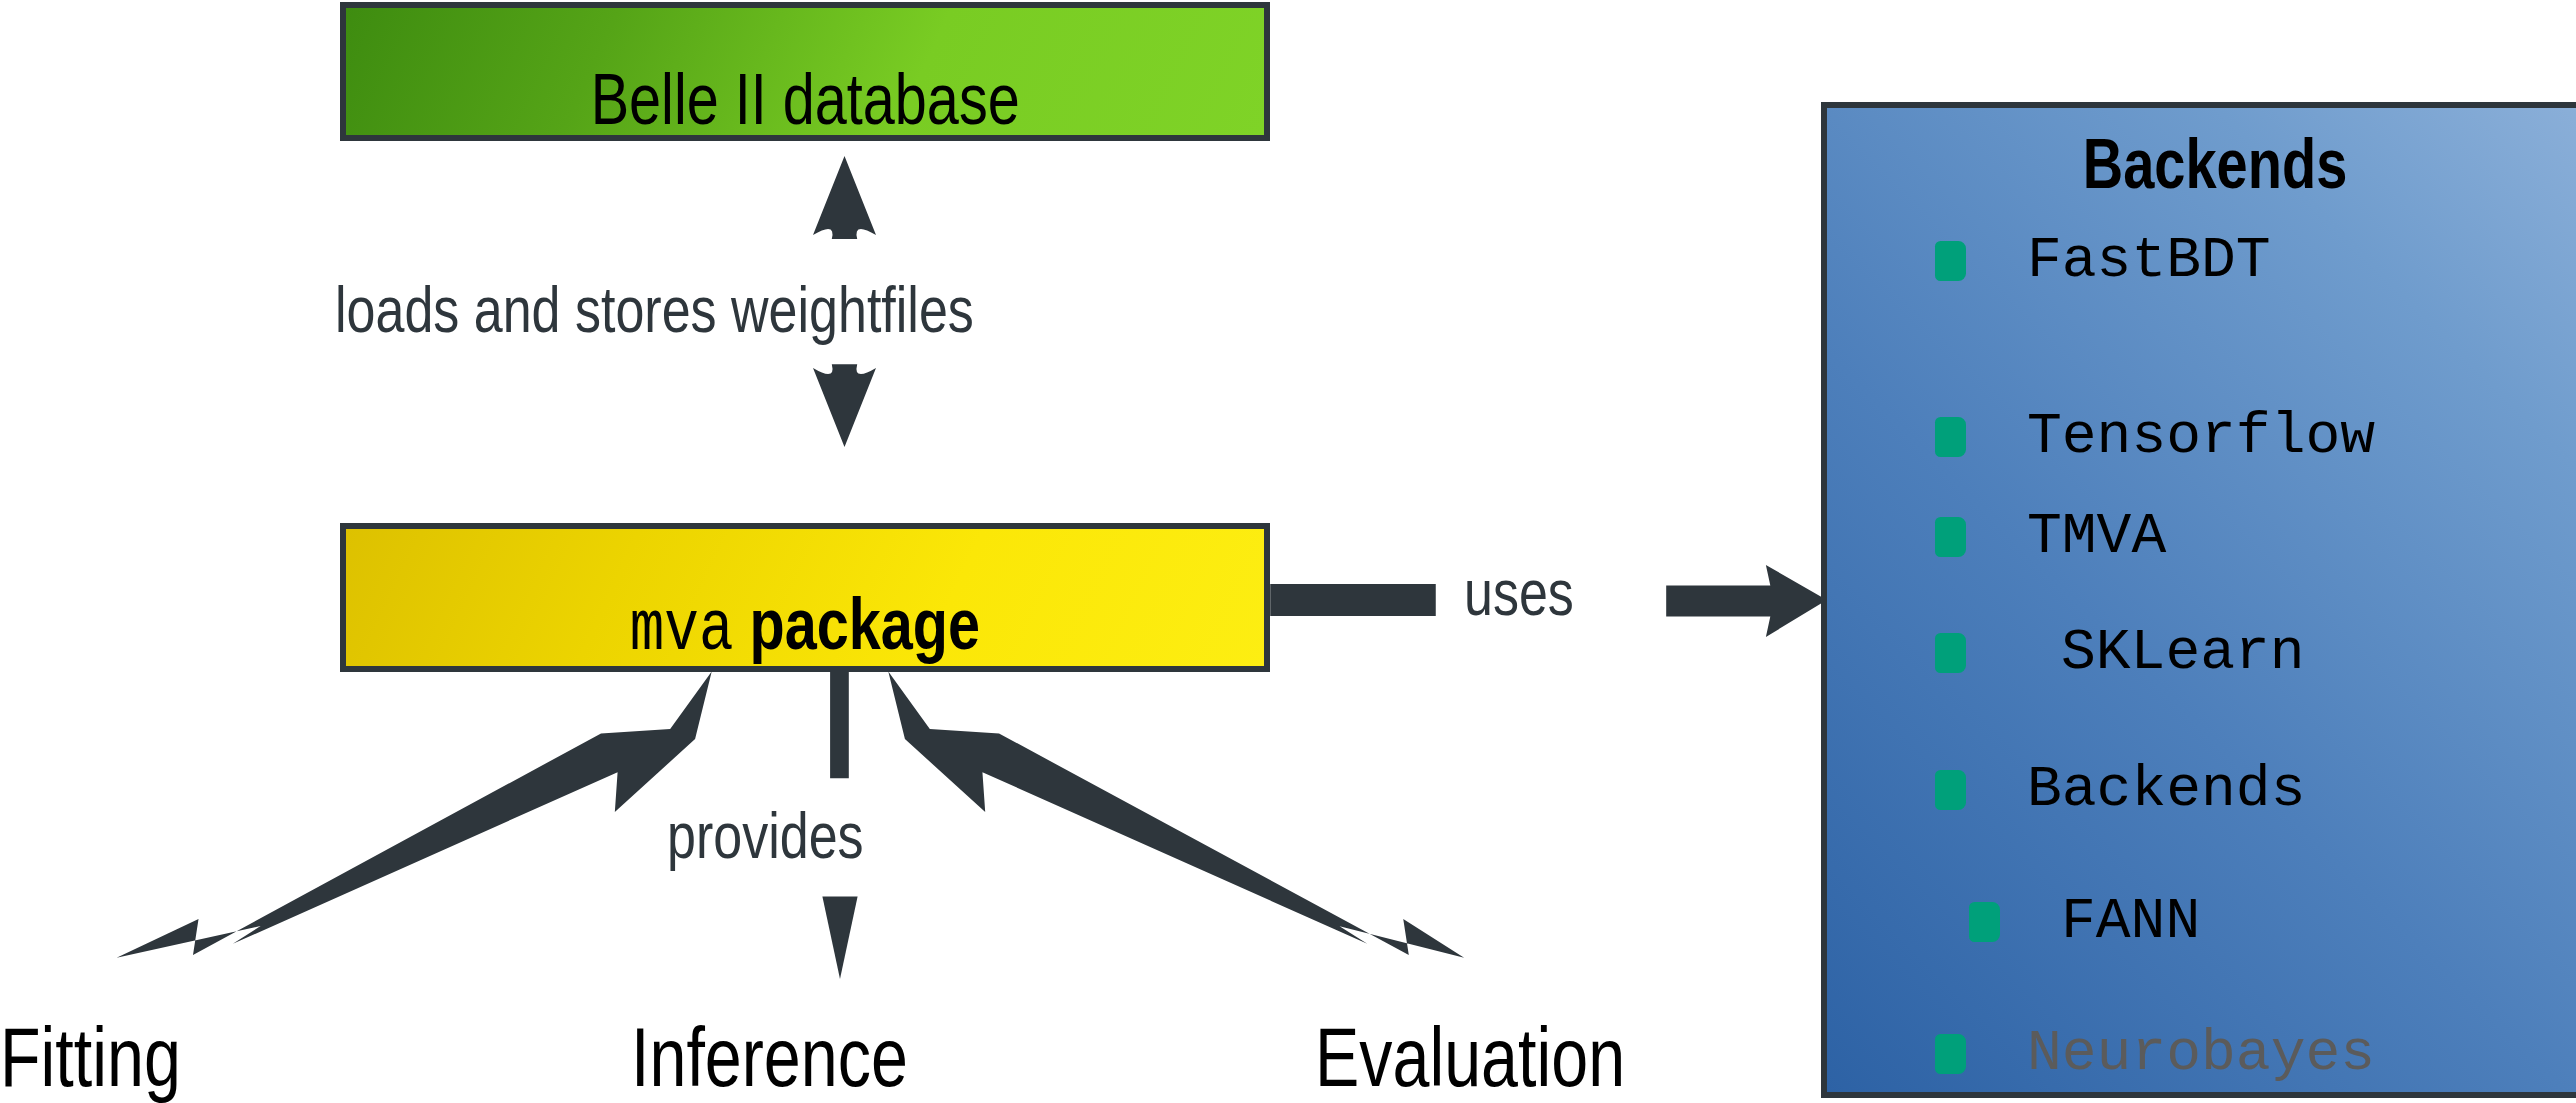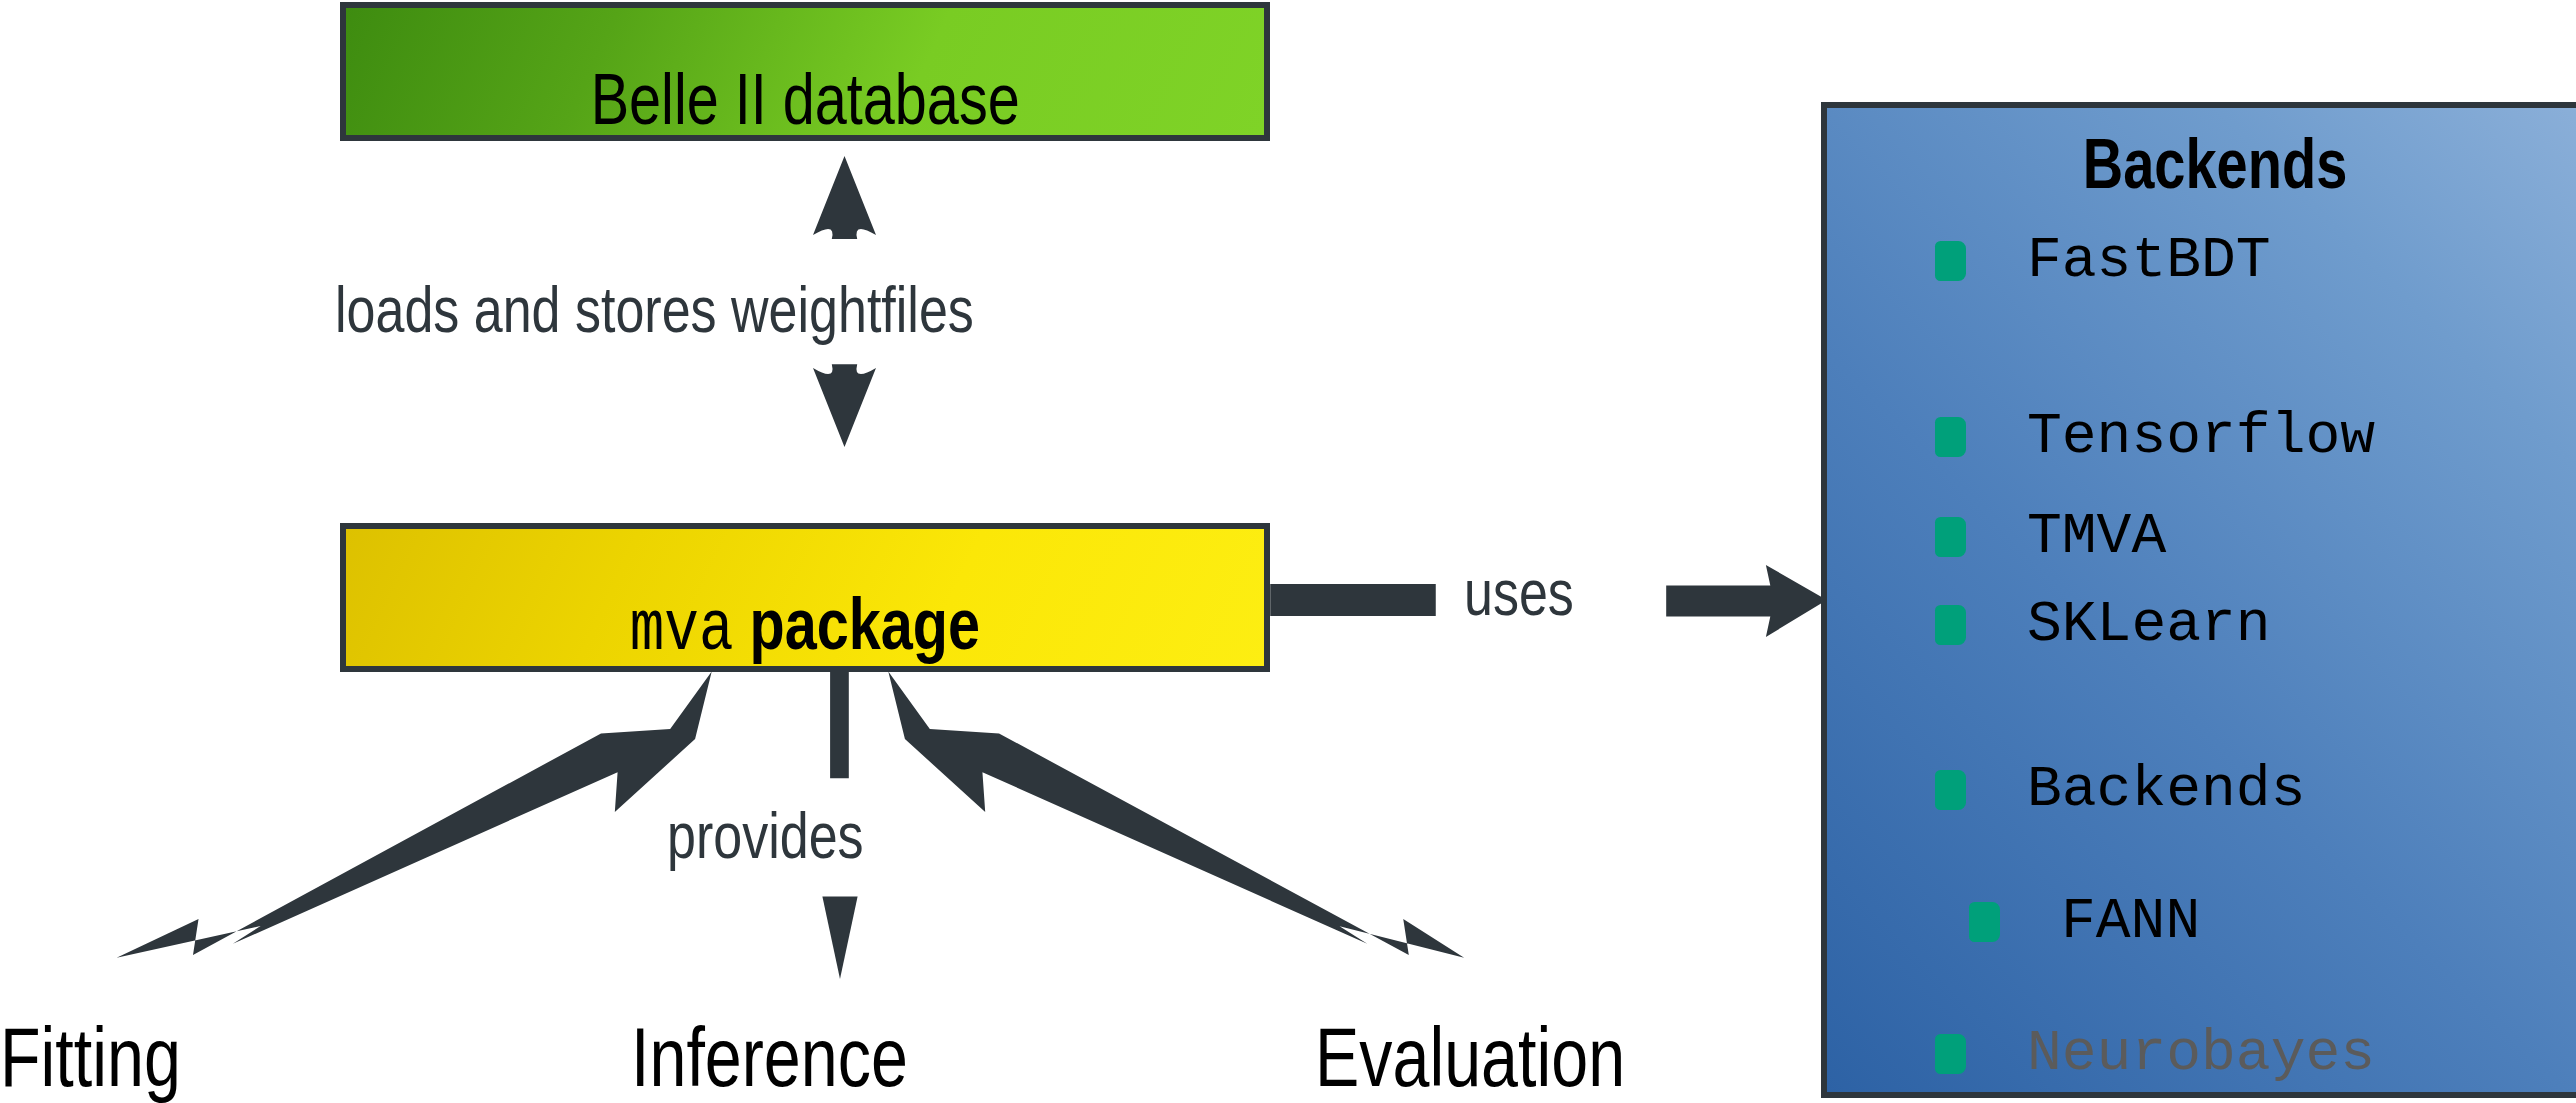--- a/index.html
+++ b/index.html
@@ -206,21 +206,21 @@
           <span class="backend-name">FastBDT</span>
         </div>
         <div class="backend-row" style="top: 252px; margin-top: 44px;">
           <span class="backend-bullet"></span>
           <span class="backend-name">Tensorflow</span>
         </div>
         <div class="backend-row" style="top: 396px;">
           <span class="backend-bullet"></span>
           <span class="backend-name">TMVA</span>
         </div>
-        <div class="backend-row" style="top: 484px;">
+        <div class="backend-row" style="top: 512px; gap: 34px;">
           <span class="backend-bullet"></span>
           <span class="backend-name">SKLearn</span>
         </div>
         <div class="backend-row" style="top: 649px;">
           <span class="backend-bullet"></span>
           <span class="backend-name">Backends</span>
         </div>
         <div class="backend-row" style="top: 781px; padding-left: 34px;">
           <span class="backend-bullet"></span>
           <span class="backend-name">FANN</span>

